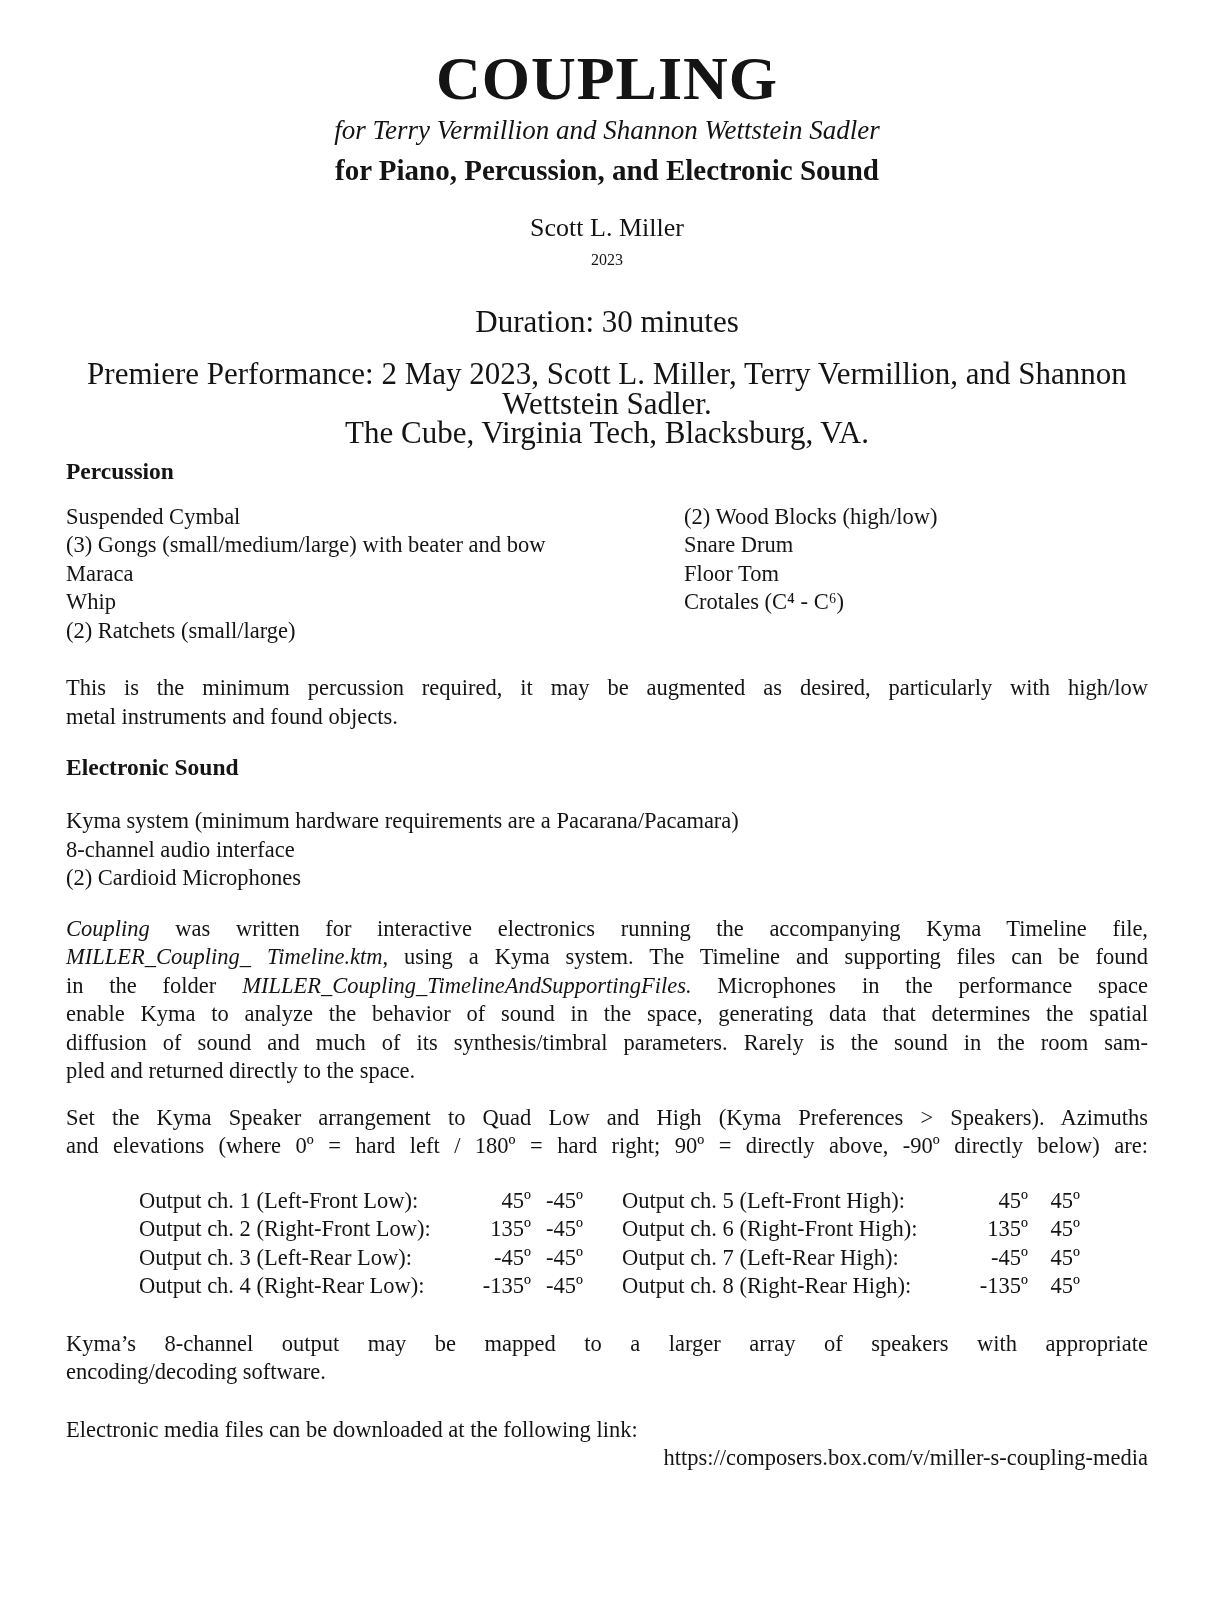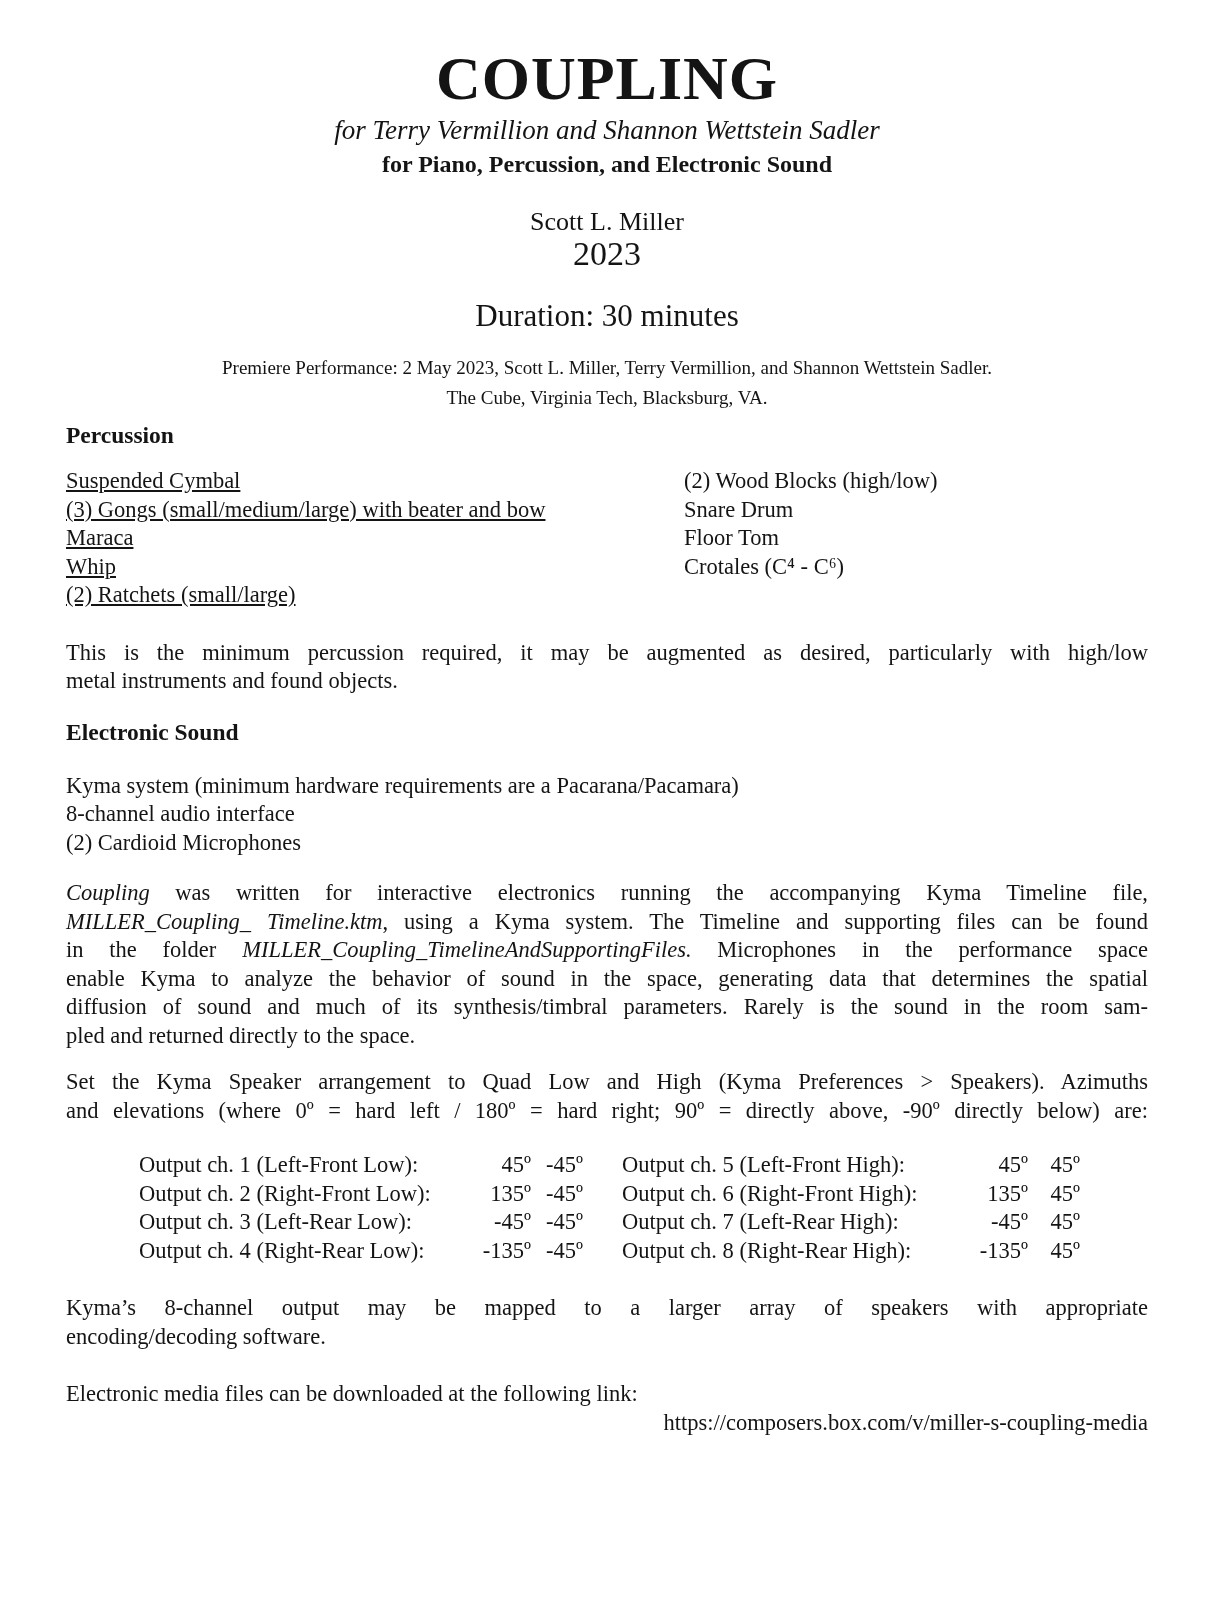--- a/index.html
+++ b/index.html
@@ -25,37 +25,37 @@
     margin:0;
   }
   .dedication{
     font-style:italic;
     font-size:27px;
     line-height:33px;
     margin-top:3px;
   }
   .instrumentation{
     font-weight:700;
-    font-size:24px;
+    font-size:29px;
     line-height:33px;
-    margin-top:1px;
+    margin-top:7px;
   }
   .composer{font-size:26px;line-height:32px;margin-top:25px;}
-  .year{font-size:34px;line-height:32px;}
+  .year{font-size:16px;line-height:32px;}
   .duration{font-size:31px;line-height:29px;margin-top:31px;}
-  .premiere{font-size:19px;line-height:29.5px;margin-top:23px;}
+  .premiere{font-size:31px;line-height:29.5px;margin-top:23px;}
   .section-heading{
     font-weight:700;
     font-size:23.5px;
     line-height:29px;
   }
   .heading-percussion{margin-top:9px;}
   .heading-electronic{margin-top:22px;}
   .perc-cols{display:flex;margin-top:17px;}
-  .perc-left{width:618px;text-decoration:underline;}
+  .perc-left{width:618px;}
   .perc-right{flex:1;font-family:Liberation Serif, serif;}
   .tline{min-height:28.5px;}
   .para{margin-top:29px;}
   .para-desc{margin-top:22px;}
   .para-setup{margin-top:18px;}
   .para .tline{text-align:justify;text-align-last:justify;}
   .para .tline:last-child{text-align-last:auto;}
   .para.justify-all .tline:last-child{text-align-last:justify;}
   .it{font-style:italic;}
   .equipment{margin-top:25px;}

